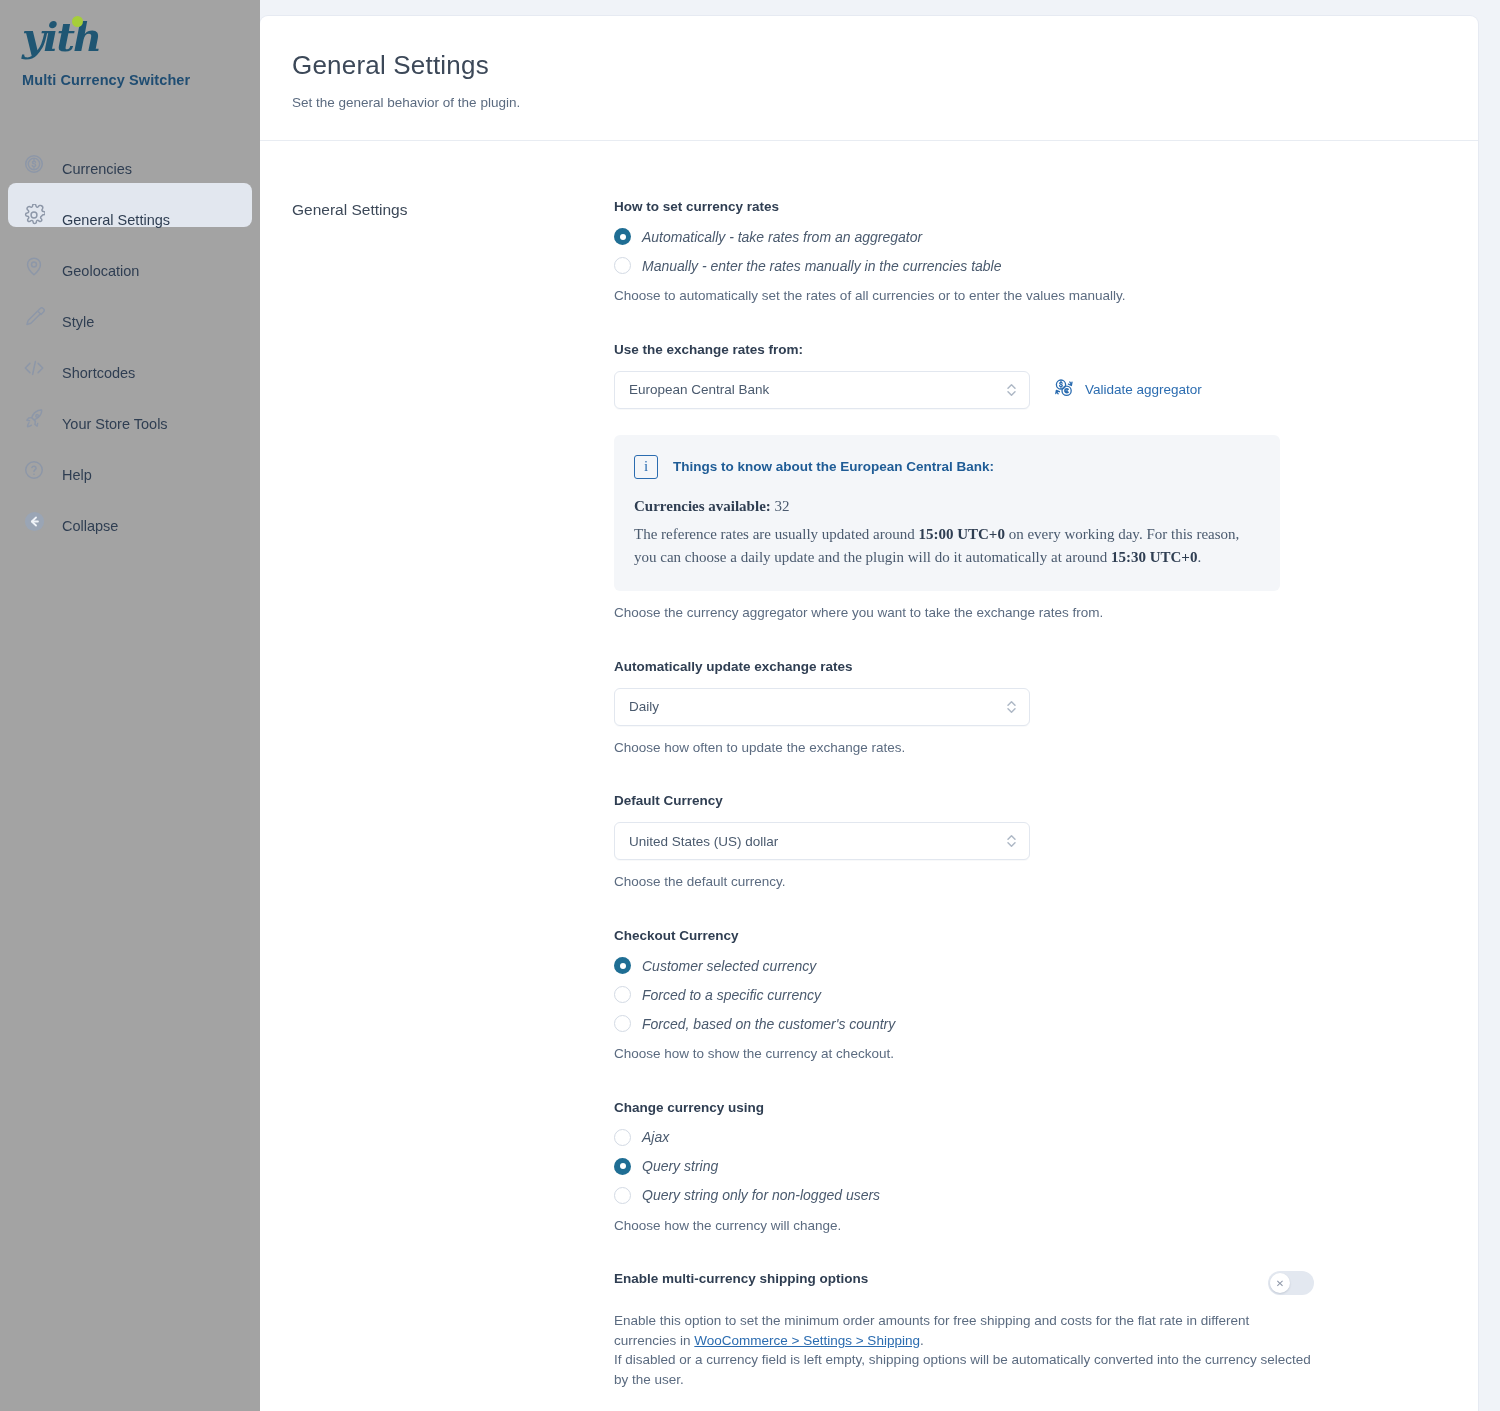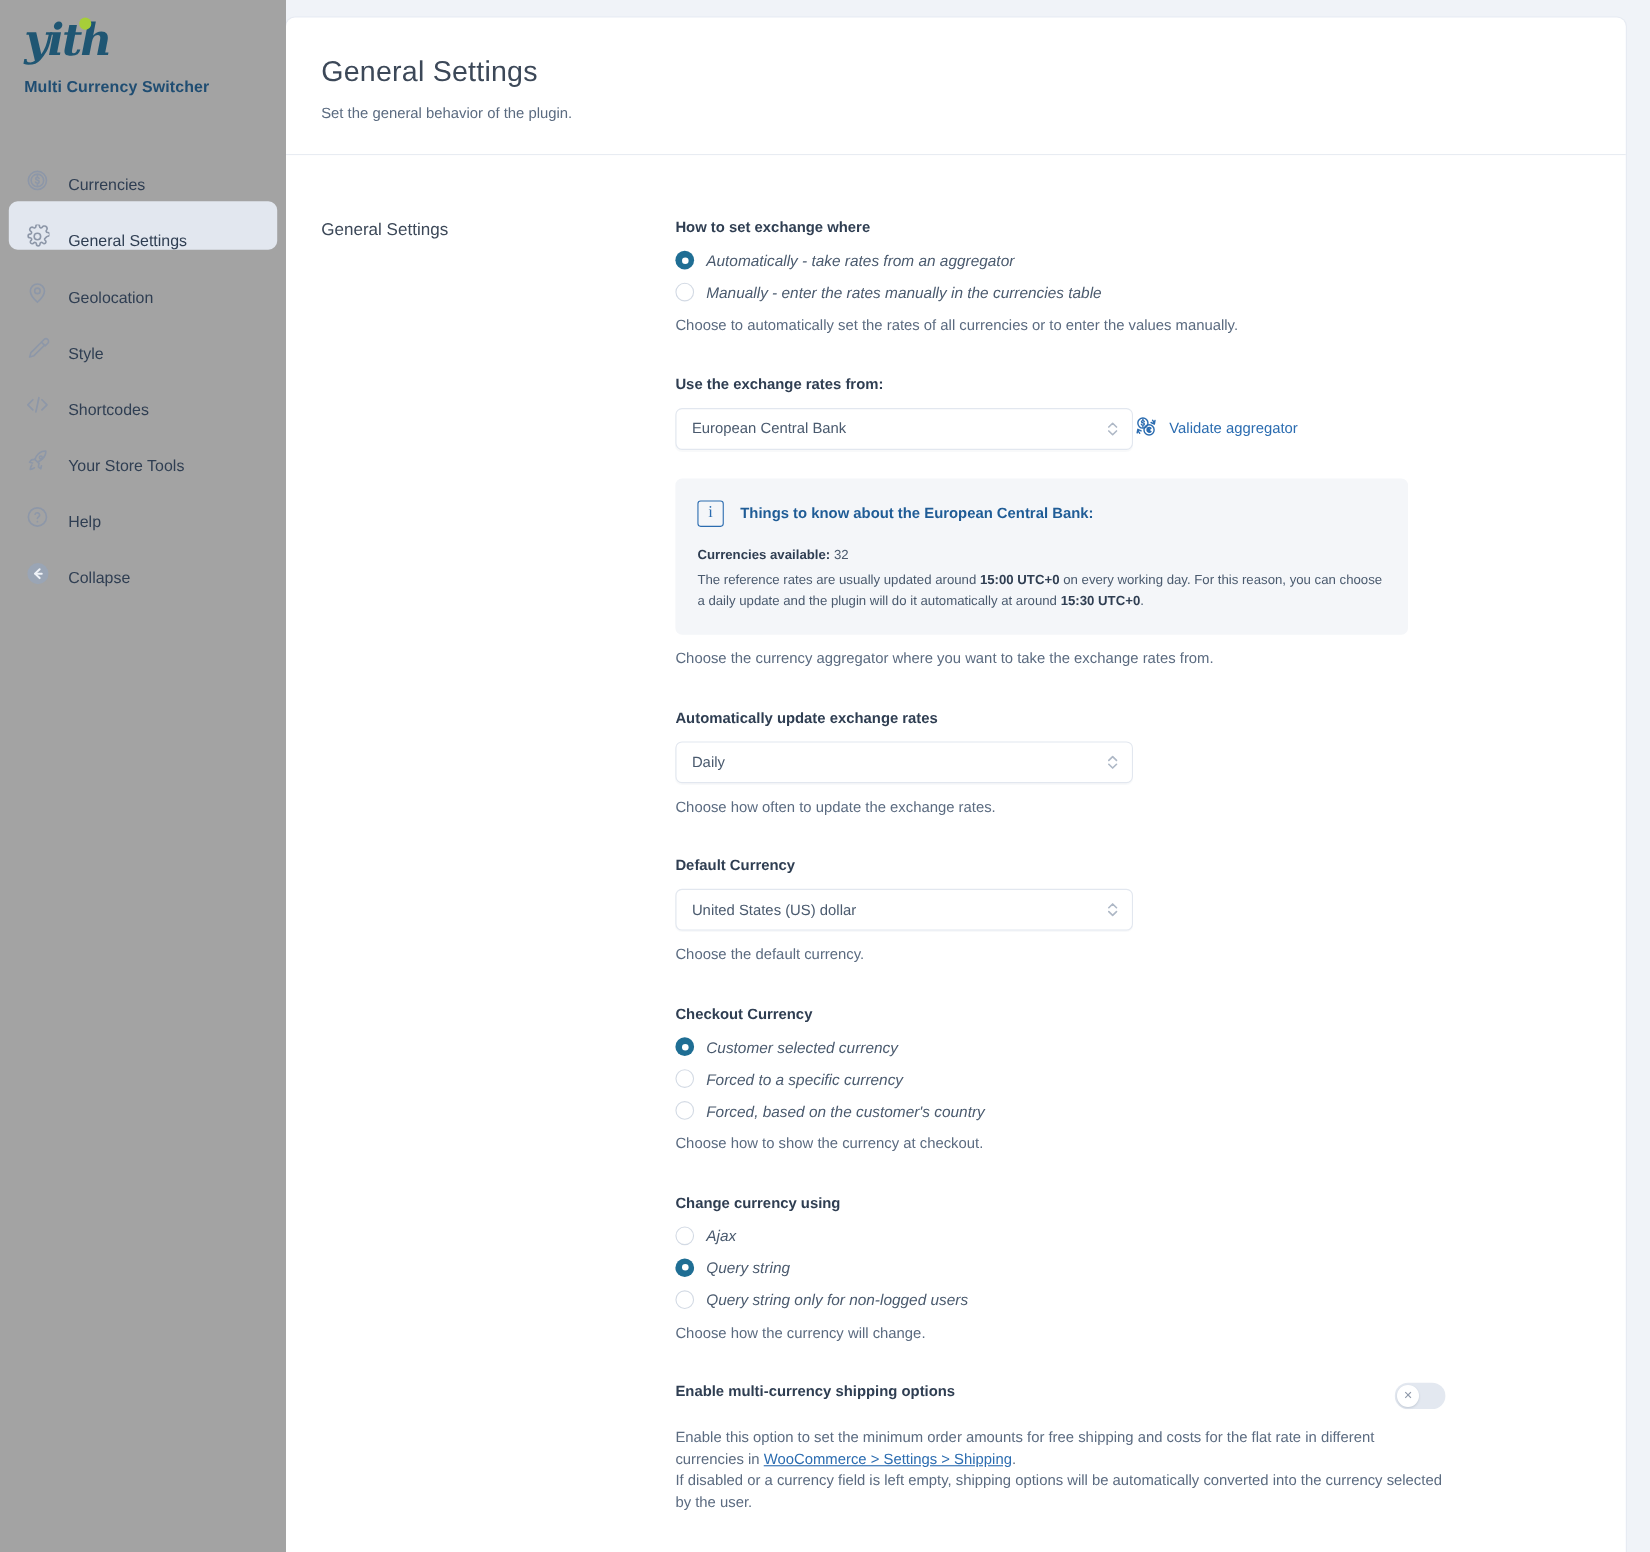--- a/index.html
+++ b/index.html
@@ -144,21 +144,21 @@
     position: absolute;
     left: 50%; top: 50%;
     width: 6px; height: 6px;
     margin: -3px 0 0 -3px;
     border-radius: 50%;
     background: #ffffff;
   }
   .radio-label { font-size: 14px; color: #4a5a6e; font-style: italic; }
 
   
-  .select-row { display: flex; align-items: center; }
+  .select-row { display: flex; align-items: center; gap: 22px; }
   .select {
     position: relative;
     width: 416px;
     height: 38px;
     border: 1px solid #e2e7ef;
     border-radius: 6px;
     background: #fff;
     display: flex; align-items: center;
     padding: 0 14px;
     font-size: 13.5px;
@@ -195,21 +195,21 @@
     width: 24px; height: 24px; flex: 0 0 24px;
     border: 1.5px solid #2b6cb0;
     border-radius: 3px;
     color: #2b6cb0;
     font-family: "Liberation Serif", serif;
     font-size: 15px;
     display: flex; align-items: center; justify-content: center;
     font-weight: 400;
   }
   .infobox-title { font-size: 13.5px; font-weight: 700; color: #1f5c96; }
-  .infobox-line { font-size: 12px; color: #4a5a6e; line-height: 1.55; }
+  .infobox-line { font-size: 15px; color: #4a5a6e; line-height: 1.55; font-family: Liberation Serif, serif; }
   .infobox-line b, .infobox-line strong { color: #2f3e52; font-weight: 700; }
   .infobox-avail { margin-bottom: 5px; }
 
   
   .toggle-field { position: relative; }
   .toggle-head { display: flex; align-items: flex-start; justify-content: space-between; }
   .toggle-head .field-label { margin-bottom: 0; }
   .toggle {
     width: 46px; height: 24px;
     border-radius: 14px;
@@ -349,21 +349,21 @@
         <p class="page-subtitle">Set the general behavior of the plugin.</p>
       </div>
 
       <div class="card-body">
 
         <div class="section-label">General Settings</div>
 
         <div class="fields">
 
           <div class="field">
-            <div class="field-label">How to set exchange where</div>
+            <div class="field-label">How to set currency rates</div>
             <div class="radio-row">
               <span class="radio checked"></span>
               <span class="radio-label">Automatically - take rates from an aggregator</span>
             </div>
             <div class="radio-row">
               <span class="radio"></span>
               <span class="radio-label">Manually - enter the rates manually in the currencies table</span>
             </div>
             <div class="field-desc">Choose to automatically set the rates of all currencies or to enter the values manually.</div>
           </div>

